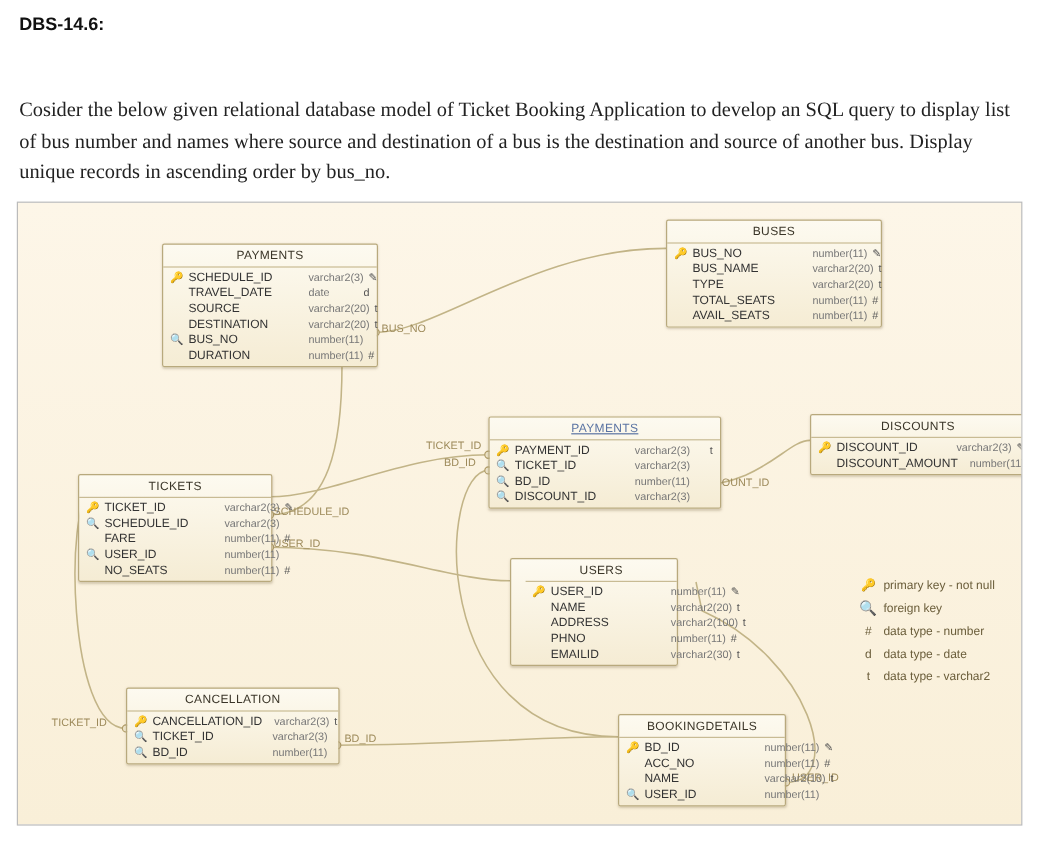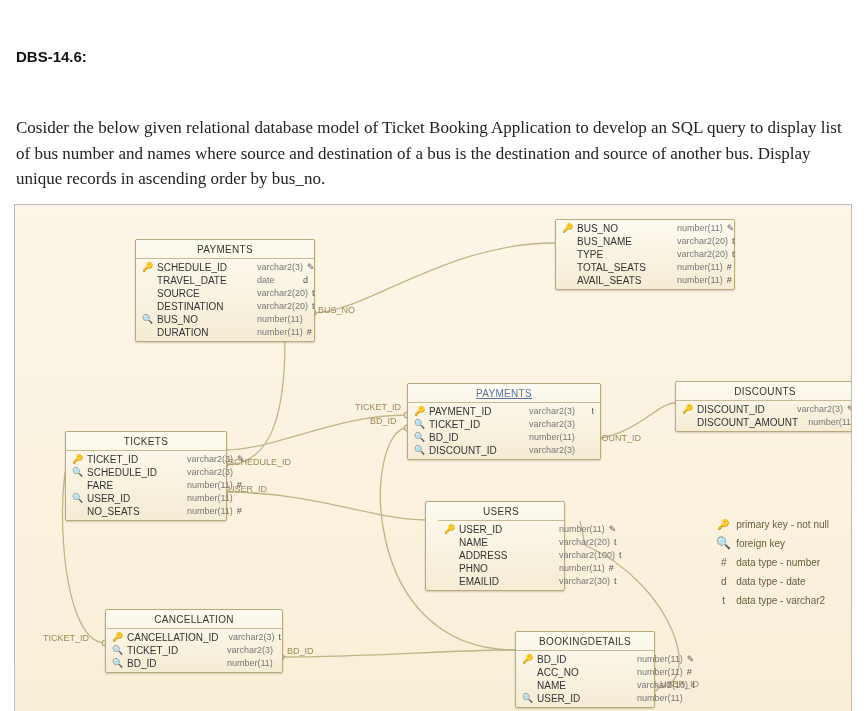--- a/index.html
+++ b/index.html
@@ -1,17 +1,17 @@
 <!DOCTYPE html>
 <html><head>
 <meta charset="utf-8">
 <style>
   * { box-sizing: border-box; margin: 0; padding: 0; }
   body { font-family: Georgia, 'Times New Roman', serif; background: #fff; width: 866px; }
-  .header { padding: 12px 16px 8px; margin-top: 36px; }
+  .header { padding: 12px 16px 8px; }
   .title { font-weight: bold; font-size: 15px; color: #111; font-family: Arial, sans-serif; }
   .desc { font-size: 17px; color: #222; padding: 4px 16px 12px; line-height: 1.5; margin-top: 38px; }
   .diagram {
     position: relative;
     margin: 0 14px 14px;
     border: 1px solid #bbb;
     background: linear-gradient(180deg, #fdf6e8 0%, #f9efd8 100%);
     height: 520px;
     font-family: Verdana, Arial, sans-serif;
     font-size: 10px;
@@ -159,20 +159,21 @@
         </div>
         <div class="col">
           <span class="icon "></span>
           <span class="name">DURATION</span>
           <span class="type">number(11)</span>
           <span class="suffix">#</span>
         </div>
       </div>
     </div>
   <div class="entity" id="ent-buses" style="left:540px; top:14px; width:180px;">
+      <div class="entity-title">BUSES</div>
       <div class="entity-body">
         <div class="col">
           <span class="icon pk">🔑</span>
           <span class="name">BUS_NO</span>
           <span class="type">number(11)</span>
           <span class="suffix">✎</span>
         </div>
         <div class="col">
           <span class="icon "></span>
           <span class="name">BUS_NAME</span>

